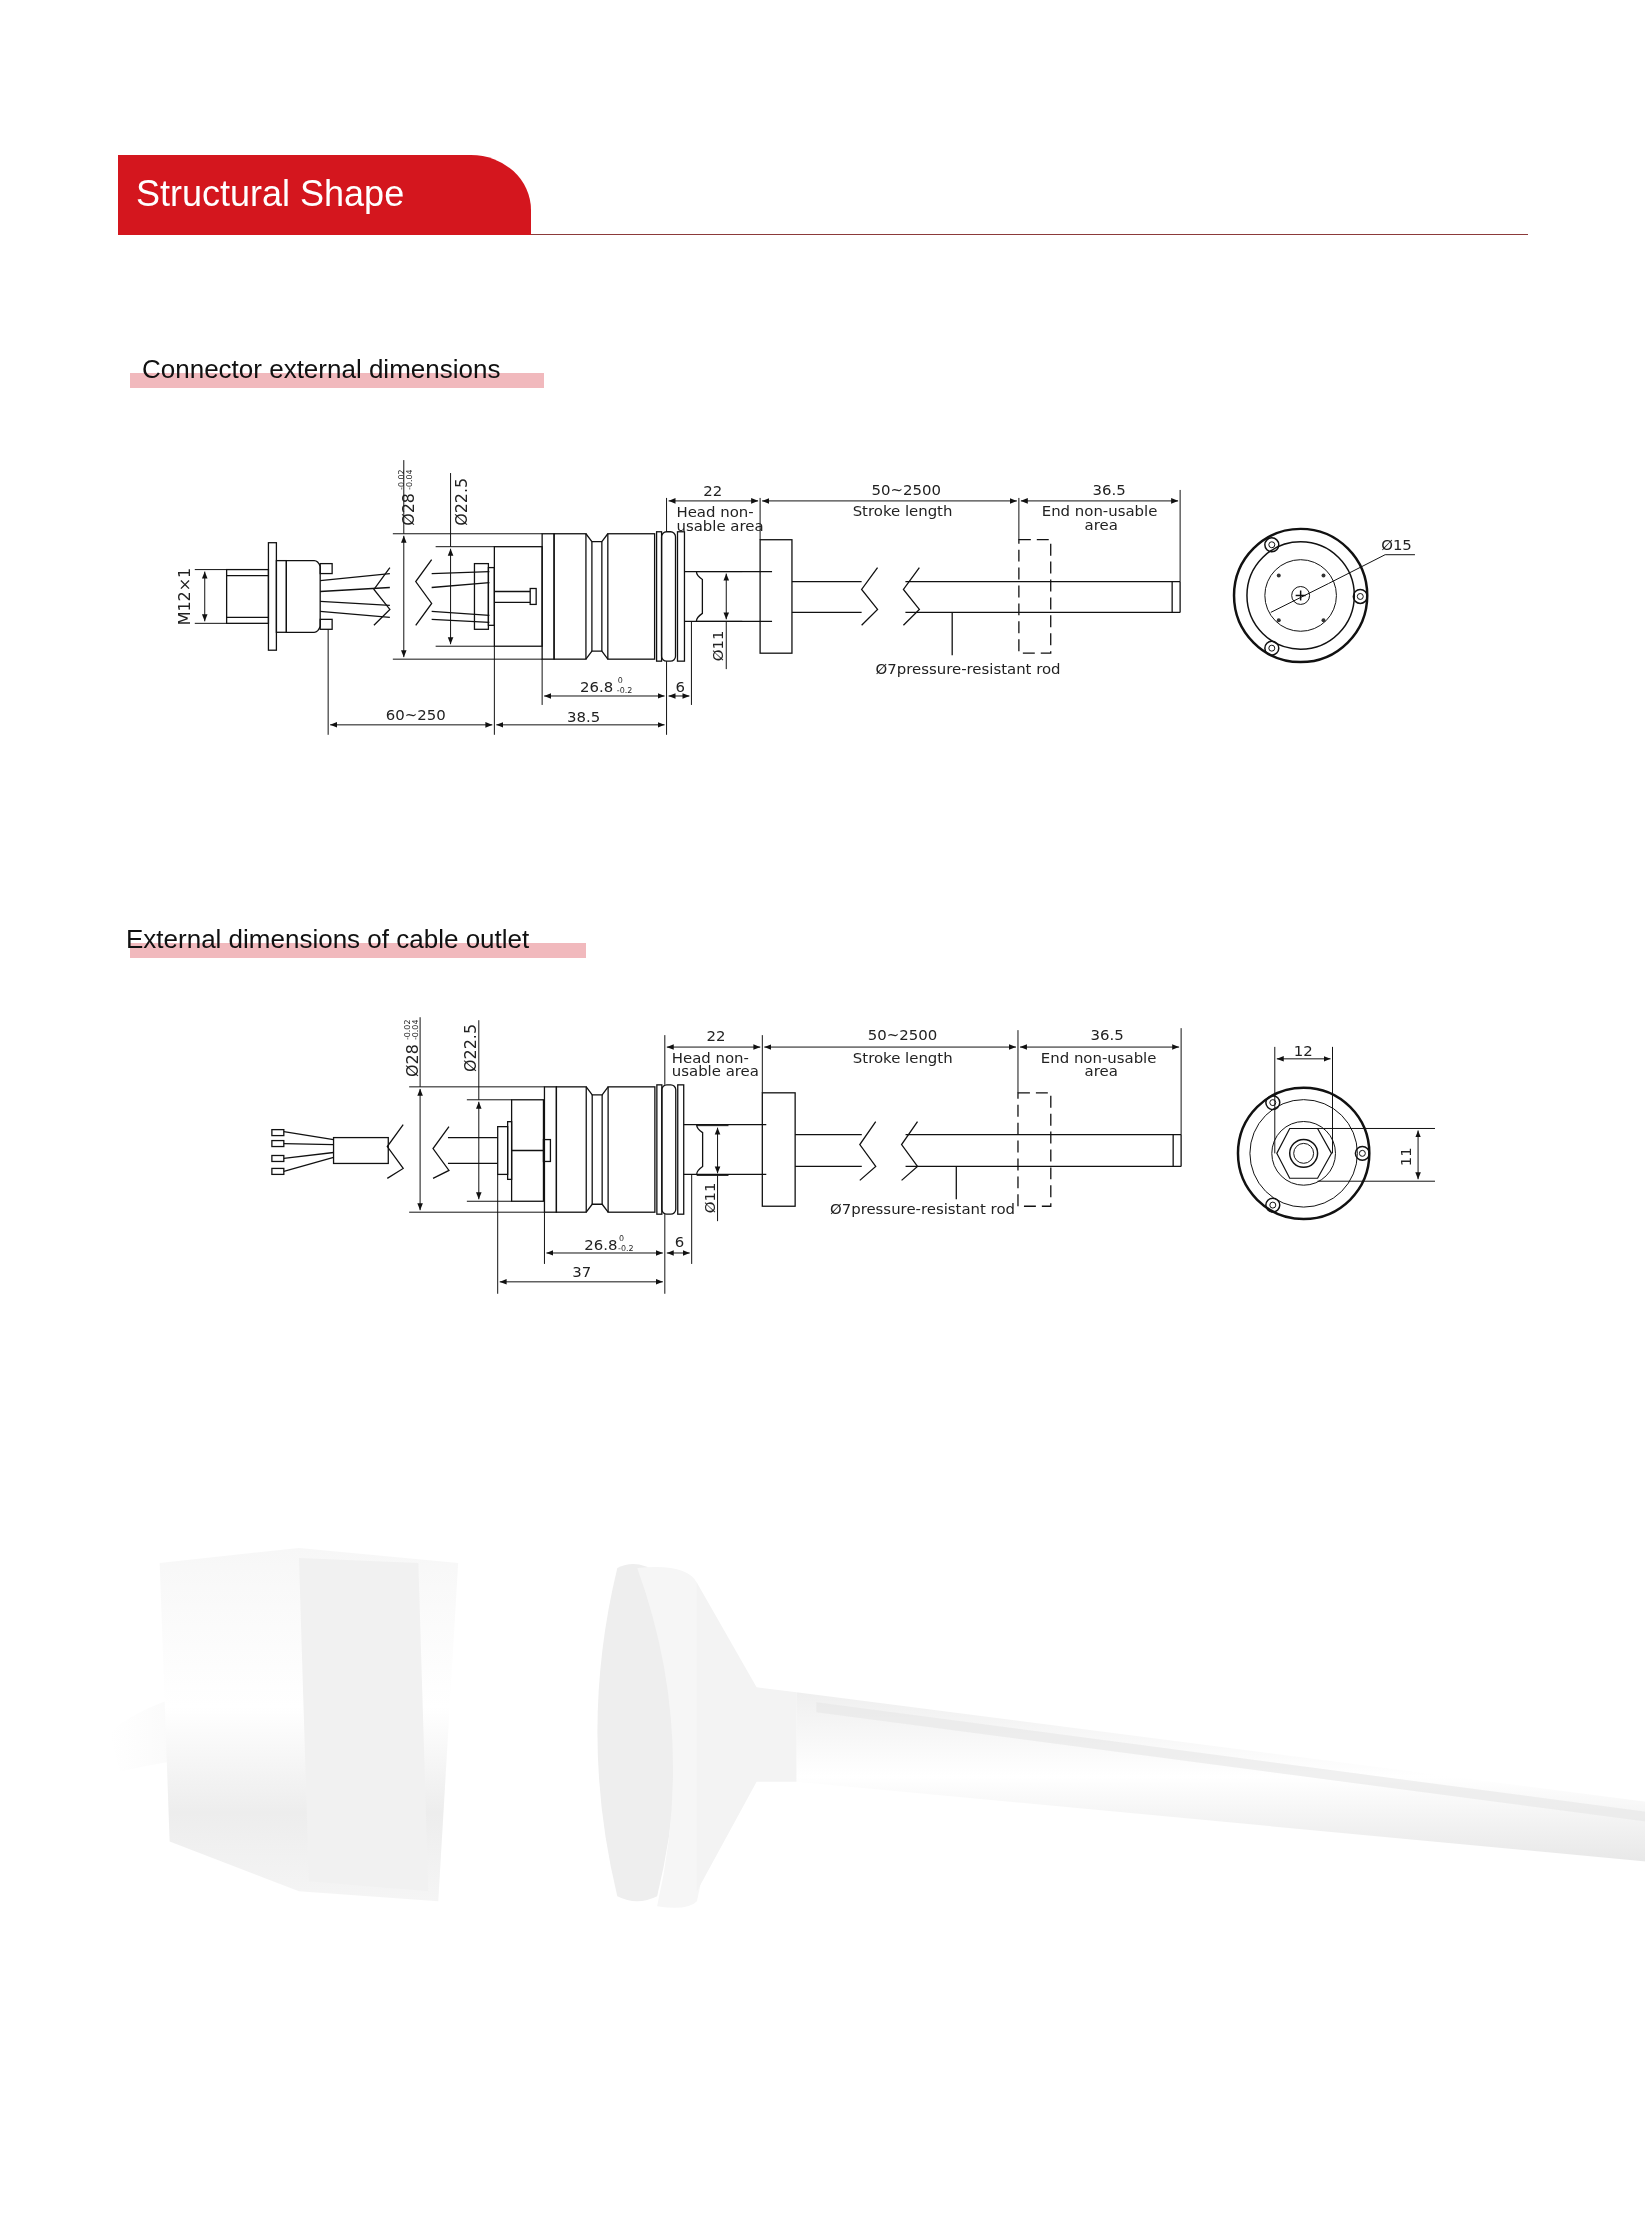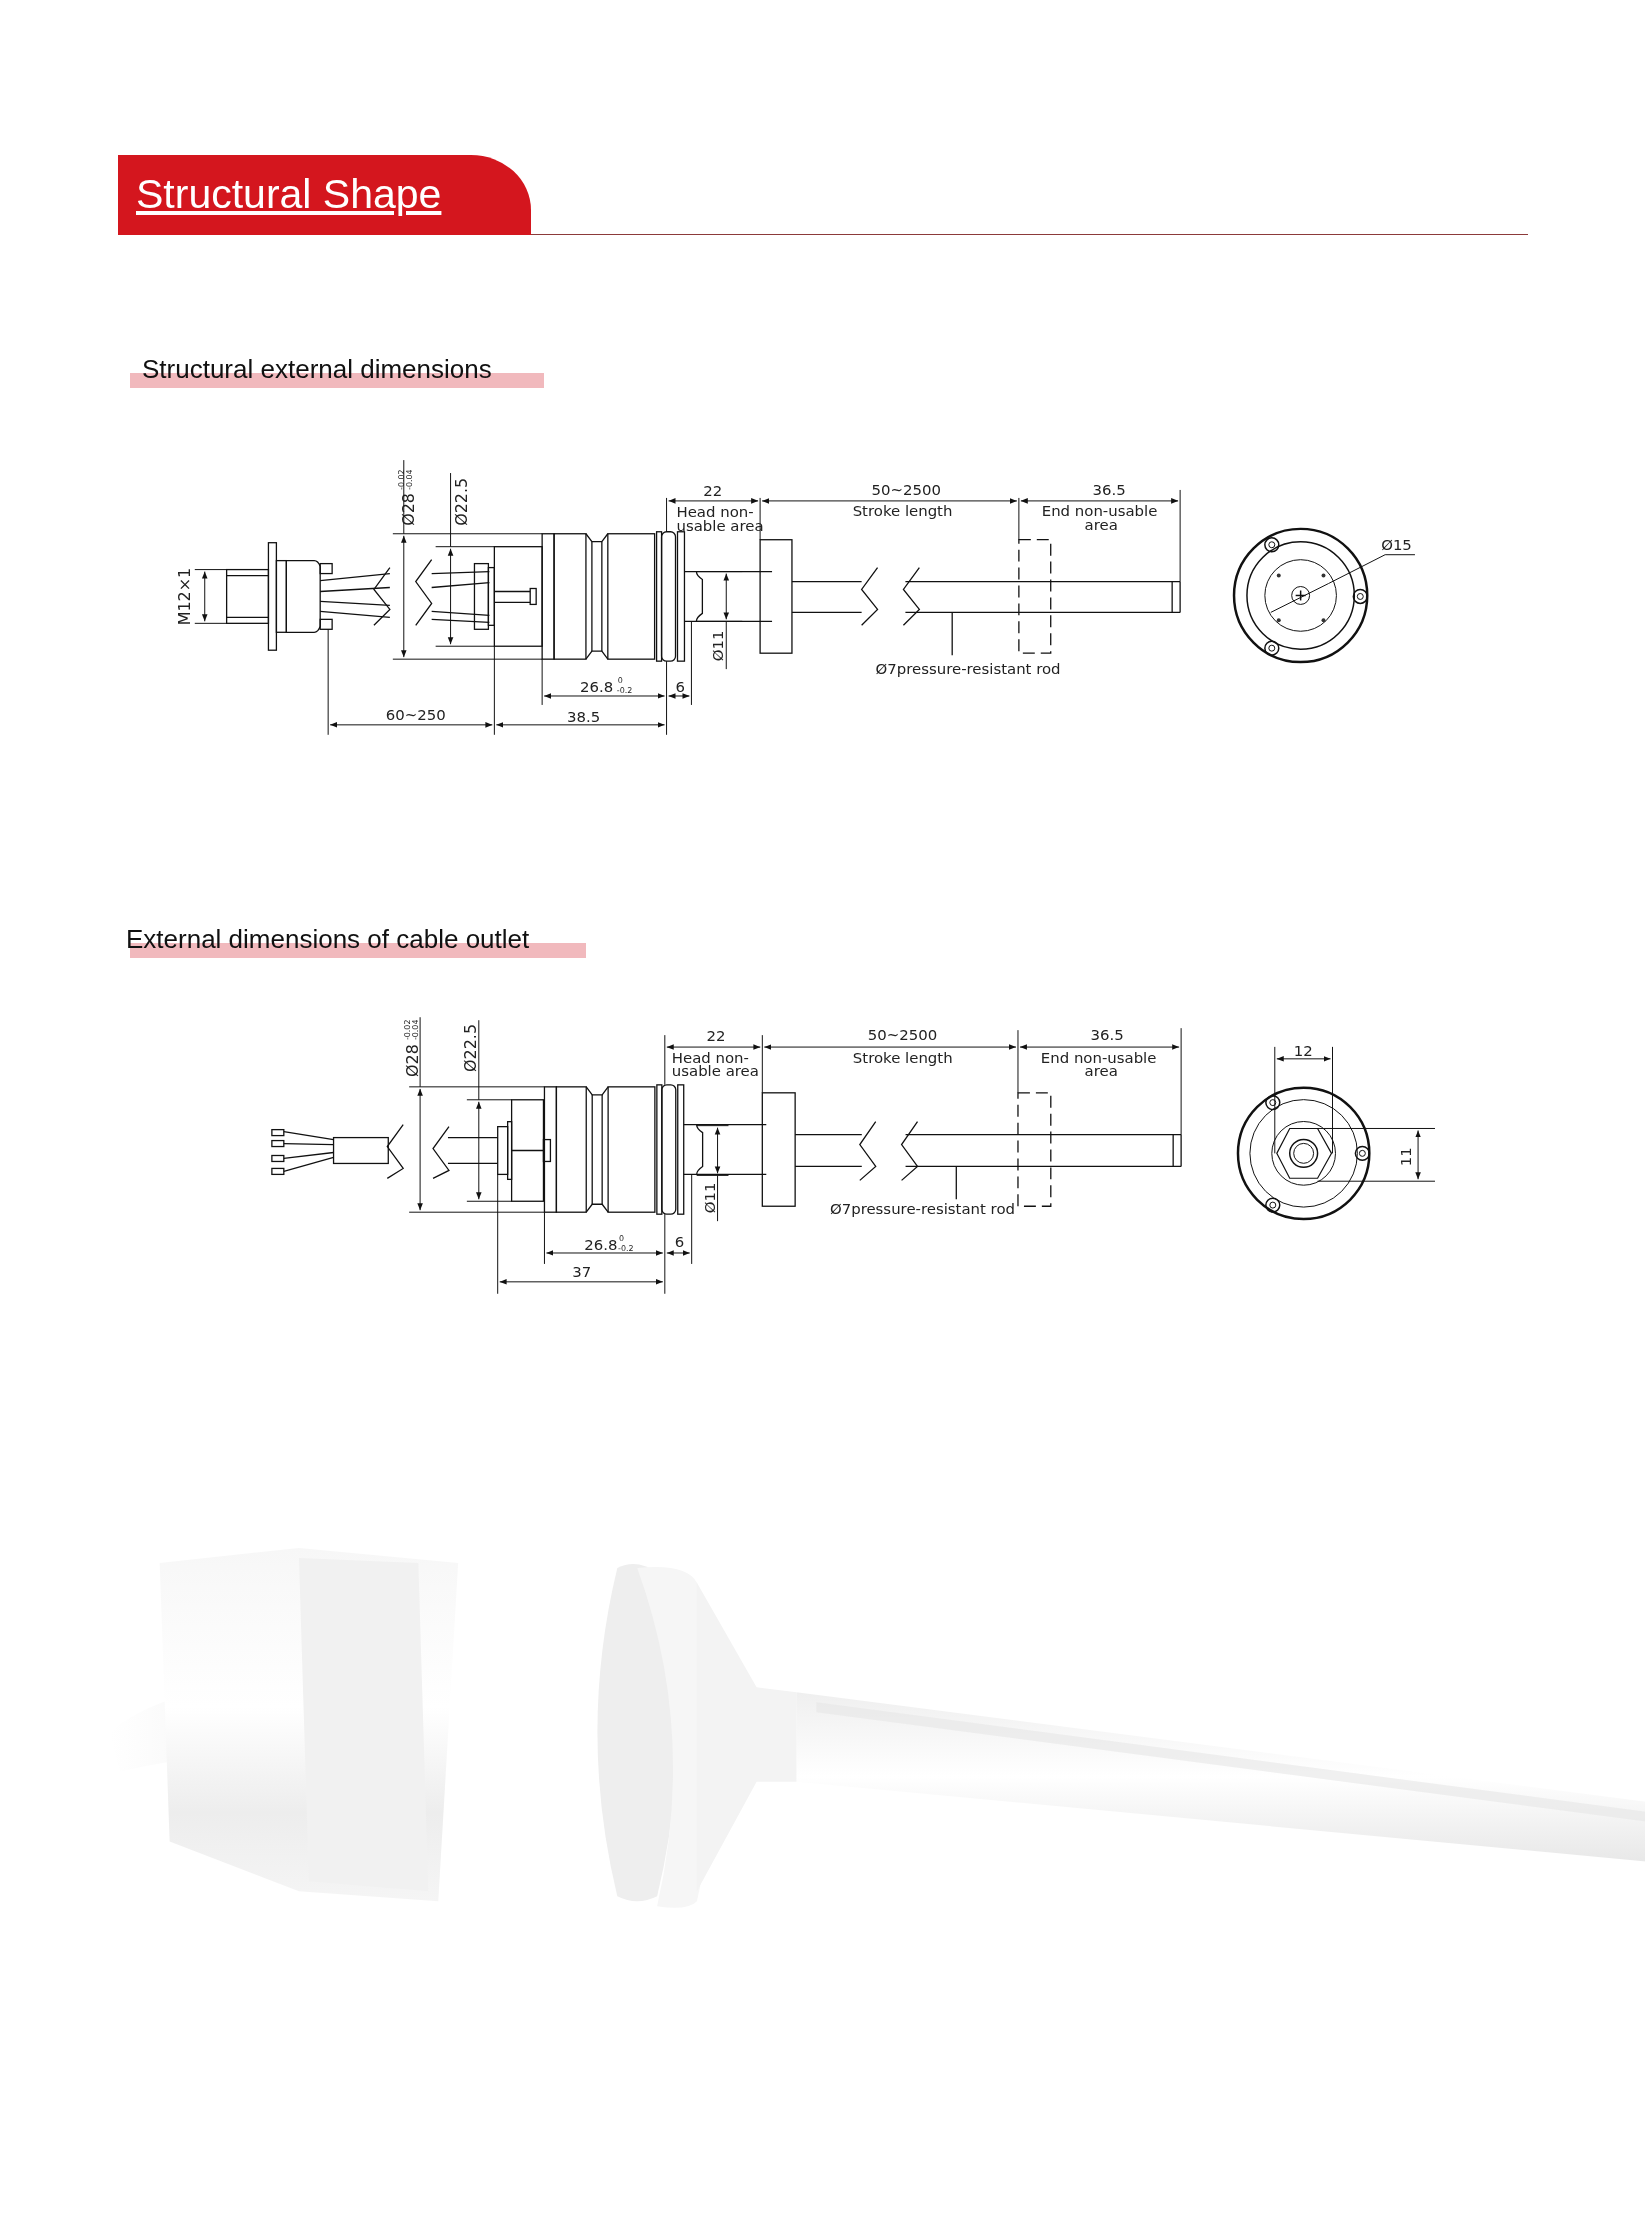--- a/index.html
+++ b/index.html
@@ -1,34 +1,34 @@
 <!DOCTYPE html>
 <html><head>
 <meta charset="utf-8">
 <style>
   html, body { margin: 0; padding: 0; background: #ffffff; }
   body { width: 1646px; height: 2234px; position: relative; overflow: hidden; font-family: "Liberation Sans", sans-serif; }
   .header-bar { position: absolute; left: 118px; top: 155px; width: 413px; height: 80px; background: #d4161e; border-top-right-radius: 60px 55px; }
-  .header-title { position: absolute; left: 136px; top: 169px; color: #ffffff; font-size: 41px; line-height: 50px; font-family: "Liberation Sans", sans-serif; text-decoration: underline; }
+  .header-title { position: absolute; left: 136px; top: 169px; color: #ffffff; font-size: 36px; line-height: 50px; font-family: "Liberation Sans", sans-serif; }
   .header-rule { position: absolute; left: 531px; top: 234px; width: 997px; height: 1px; background: #8c3a3a; }
   .sub-band { position: absolute; height: 15px; background: #f1b9bd; }
   .sub-title { position: absolute; font-size: 26px; color: #111; line-height: 30px; font-family: "Liberation Sans", sans-serif; }
   svg.drw { position: absolute; overflow: visible; }
   svg text { font-family: "DejaVu Sans", sans-serif; fill: #222; }
   .bg-photo { position: absolute; left: 100px; top: 1493px; width: 1546px; height: 498px; }
 </style>
 </head>
 <body>
 
 <div class="header-bar"></div>
 <div class="header-title">Structural Shape</div>
 <div class="header-rule"></div>
 
 <div class="sub-band" style="left:130px; top:373px; width:414px;"></div>
-<div class="sub-title" style="left:142px; top:354px;">Structural external dimensions</div>
+<div class="sub-title" style="left:142px; top:354px;">Connector external dimensions</div>
 
 <div class="sub-band" style="left:130px; top:943px; width:456px;"></div>
 <div class="sub-title" style="left:126px; top:924px;">External dimensions of cable outlet</div>
 
 <svg class="drw" style="left:149px; top:438px;" width="1055" height="299" viewBox="150 440 1060 300">
   <defs>
     <marker id="ar" viewBox="0 0 10 10" refX="10" refY="5" markerWidth="7" markerHeight="7" orient="auto-start-reverse">
       <path d="M0,1 L10,5 L0,9 z" fill="#111"></path>
     </marker>
   </defs>

